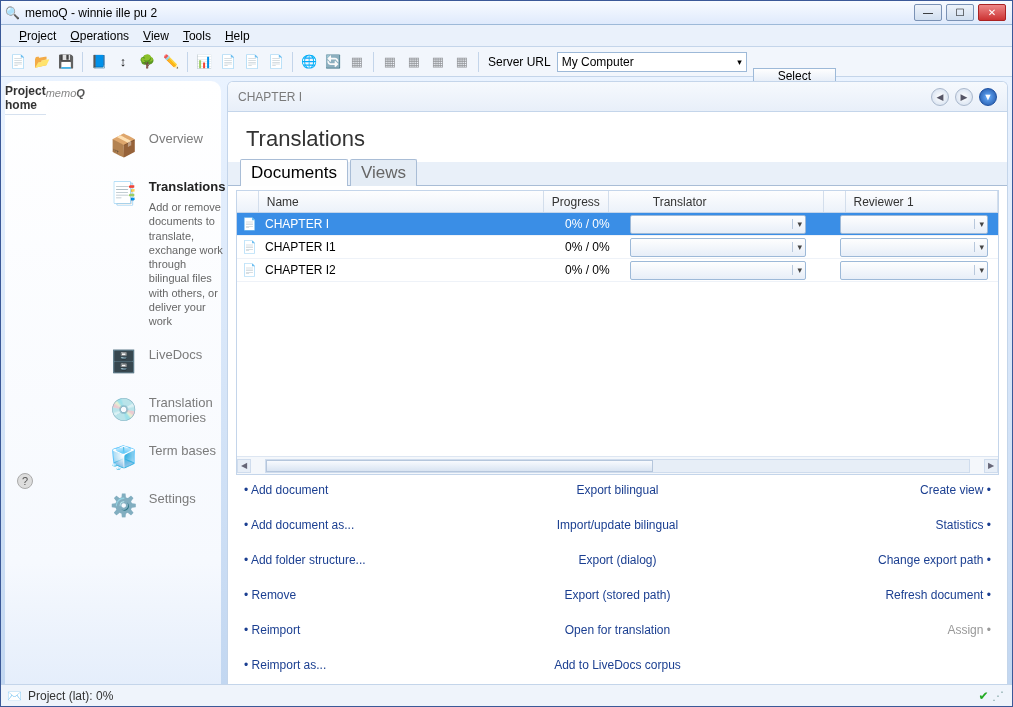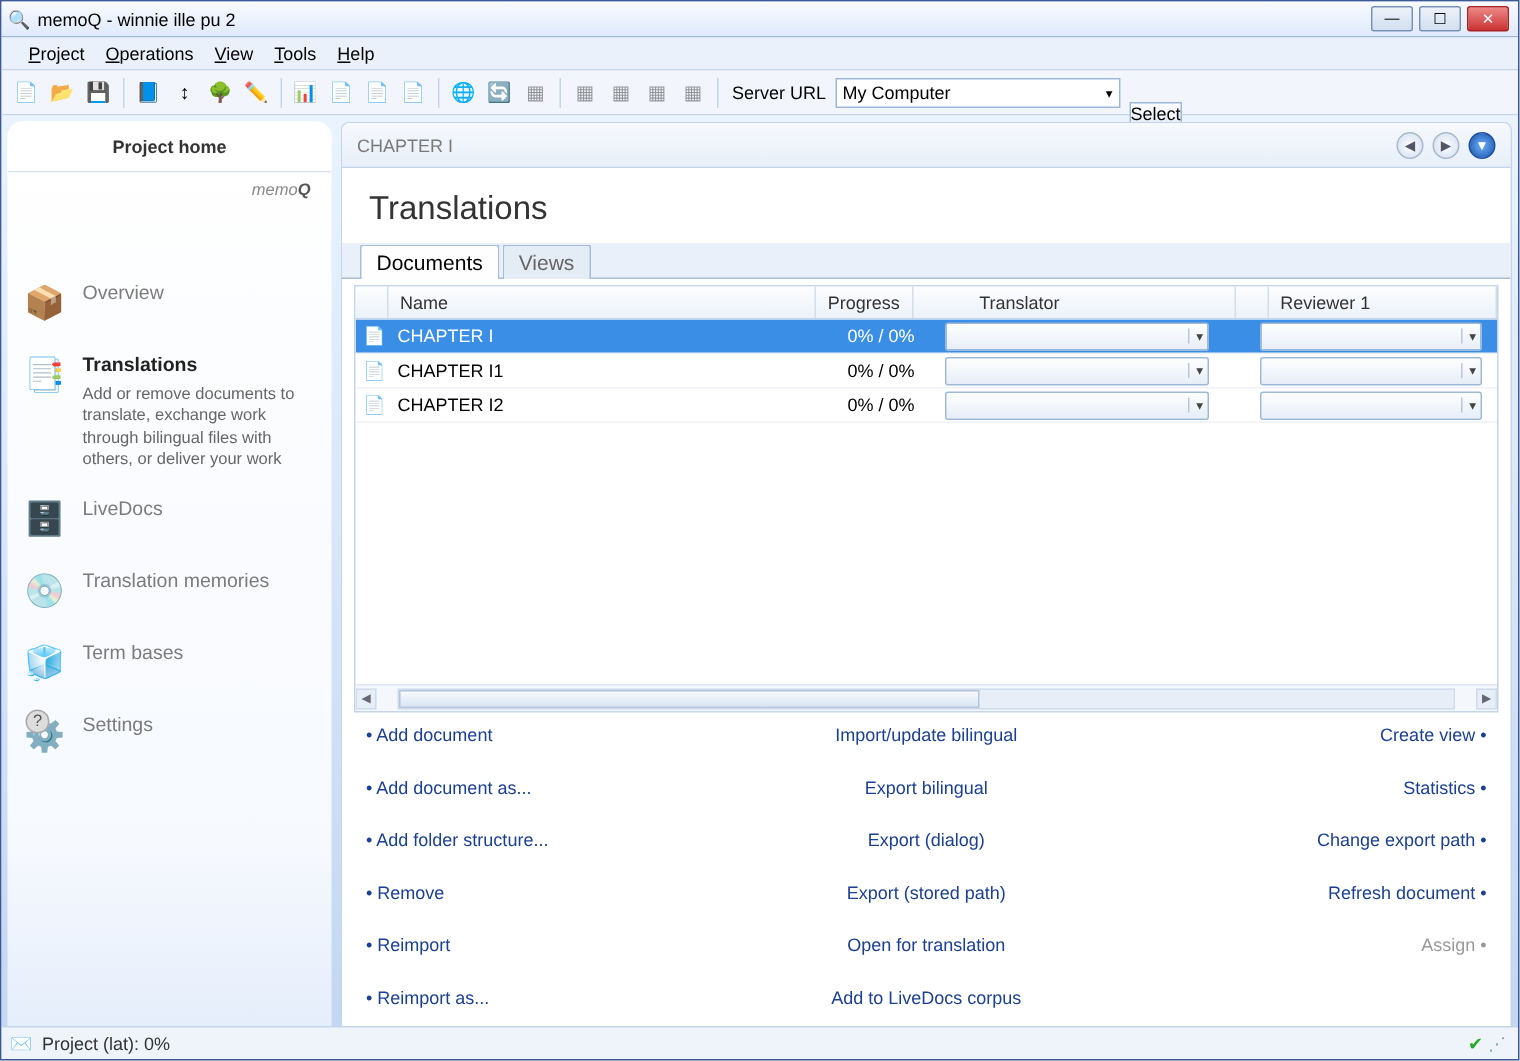--- a/index.html
+++ b/index.html
@@ -43,31 +43,31 @@
   .tb-btn {
     width:22px; height:22px; display:flex; align-items:center; justify-content:center; border:1px solid transparent;
     font-size:13px;
   }
   .tb-sep { width:1px; height:20px; background:#c4d5ea; margin:0 3px; }
   .tb-label { margin:0 4px; }
   .server-input {
     height:20px; border:1px solid #9db9d8; width:190px; padding:0 4px; background:#fff; display:flex; align-items:center; justify-content:space-between;gap:31px;
   }
   .select-btn {
-    height:16px; border:1px solid #9db9d8; padding:0 0; background:linear-gradient(#fefefe,#e4ecf7); margin-left:4px; display:flex; align-items:center;margin-top:28px;
+    height:16px; border:1px solid #9db9d8; padding:0 24px; background:linear-gradient(#fefefe,#e4ecf7); margin-left:4px; display:flex; align-items:center;margin-top:28px;
   }
   .content {
     display:flex; height: calc(100% - 24px - 22px - 30px - 22px);
     background: linear-gradient(to bottom, #eaf3ff, #c2d7f1);
     padding: 4px 4px 0 4px;
   }
   .sidebar {
     width: 216px; background: linear-gradient(to bottom, #fff, #f6f9fe 80%, #e5eefb);
     border-radius: 10px 10px 0 0; margin-right:6px; padding: 0 0 0 0;
-    display:flex; flex-direction:column; position: relative;
+    display:flex; flex-direction:row; position: relative;
   }
   .sidebar-tab {
     height:34px; display:flex; align-items:center; justify-content:center; font-weight:bold;
     color:#333; border-bottom:1px solid #d6e1ef; border-radius:10px 10px 0 0; background:#fff;
   }
   .sidebar-logo { text-align:right; font-style:italic; color:#888; font-size:11px; padding:6px 14px 4px 0;}
   .sidebar-logo b{color:#555;}
   .sidebar-items { padding: 50px 10px 0 10px; display:flex; flex-direction:column; gap:18px;}
   .sb-item { display:flex; gap:10px; align-items:flex-start; color:#7b7b7b; cursor:default;}
   .sb-item.active { color:#222;}
@@ -85,21 +85,21 @@
     display:flex; align-items:center; padding:0 10px; color:#7a7a7a; font-size:12px; justify-content:space-between;
   }
   .nav-arrows { display:flex; gap:6px; align-items:center;}
   .nav-circle { width:18px;height:18px;border-radius:50%;background:radial-gradient(#fff,#cfdcee);border:1px solid #aab8cc;display:flex;align-items:center;justify-content:center;font-size:9px;color:#556;}
   .nav-circle.blue{background:radial-gradient(#6ab0ff,#1c4fa0);color:#fff;border-color:#1c4fa0;}
   .page-title { font-size:22px; color:#333; padding:14px 18px 10px 18px;}
   .subtabs {
     display:flex; padding-left:12px; border-bottom:1px solid #a9bdd6; background:#e9f0f9; height:24px; align-items:flex-end;
   }
   .subtab {
-    padding:3px 10px; border:1px solid #a9bdd6; border-bottom:none; background:#fefefe; margin-right:2px; font-size:14px; border-radius:2px 2px 0 0; position:relative; top:1px;
+    padding:3px 10px; border:1px solid #a9bdd6; border-bottom:none; background:#fefefe; margin-right:2px; font-size:17px; border-radius:2px 2px 0 0; position:relative; top:1px;
   }
   .subtab.inactive { background:#e4ecf5; color:#666;}
   .table-wrap { flex:1; margin:4px 8px 0 8px; border:1px solid #c4d5ea; display:flex; flex-direction:column; overflow:hidden;}
   .tbl-head { display:flex; background:linear-gradient(#fdfdfe,#ecf2fa); border-bottom:1px solid #c4d5ea; height:22px; align-items:flex-start;}
   .th { padding:0 8px; border-right:1px solid #d3deec; height:100%; display:flex; align-items:center; color:#333; font-size:12px;}
   .th.name{width:300px;}
   .th.prog{width:65px;}
   .th.trans{width:188px;margin-left:36px;}
   .th.rev{width:160px;}
   .tbody{flex:1; overflow:auto;}
@@ -343,22 +343,22 @@
     <div class="actions">
       <div class="action-col" id="actions-left">
           <div class="action-link"><span class="bullet">•</span> Add document</div>
           <div class="action-link"><span class="bullet">•</span> Add document as...</div>
           <div class="action-link"><span class="bullet">•</span> Add folder structure...</div>
           <div class="action-link"><span class="bullet">•</span> Remove</div>
           <div class="action-link"><span class="bullet">•</span> Reimport</div>
           <div class="action-link"><span class="bullet">•</span> Reimport as...</div>
         </div>
       <div class="action-col center" id="actions-center">
+          <div class="action-link">Export bilingual</div>
           <div class="action-link">Import/update bilingual</div>
-          <div class="action-link">Export bilingual</div>
           <div class="action-link">Export (dialog)</div>
           <div class="action-link">Export (stored path)</div>
           <div class="action-link">Open for translation</div>
           <div class="action-link">Add to LiveDocs corpus</div>
         </div>
       <div class="action-col right" id="actions-right">
           <div class="action-link">Create view <span class="bullet">•</span></div>
           <div class="action-link">Statistics <span class="bullet">•</span></div>
           <div class="action-link">Change export path <span class="bullet">•</span></div>
           <div class="action-link">Refresh document <span class="bullet">•</span></div>

